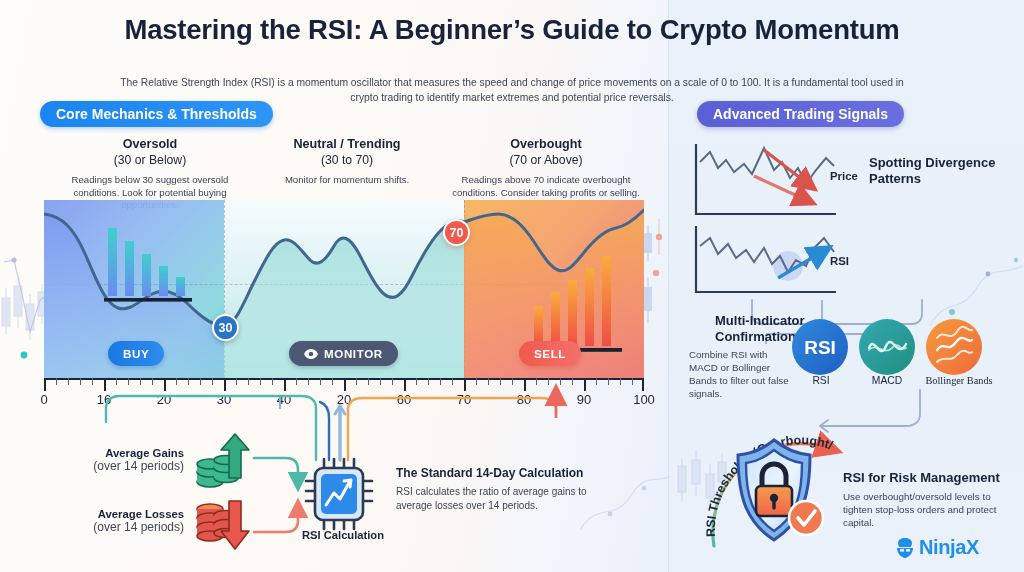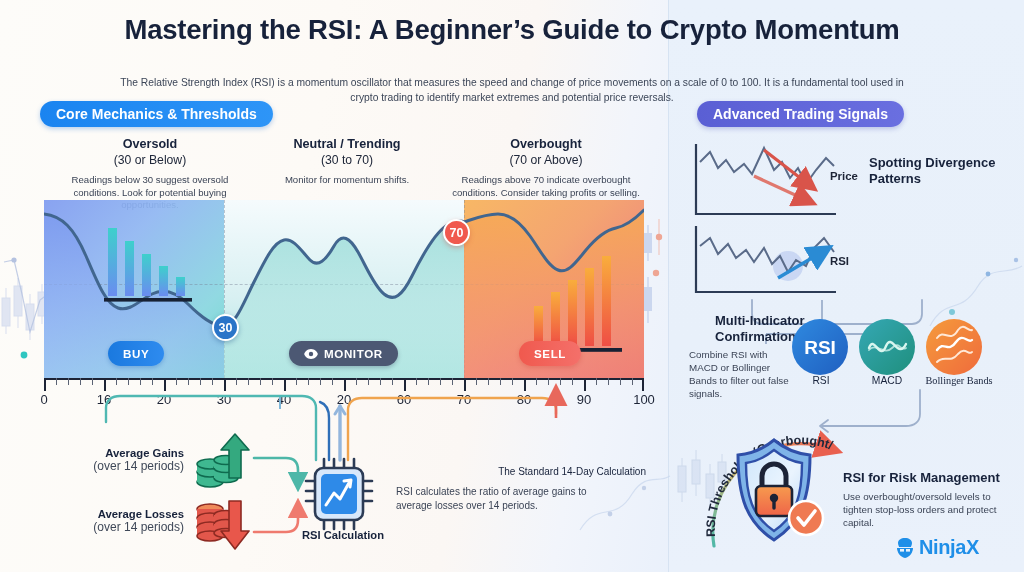--- a/index.html
+++ b/index.html
@@ -105,21 +105,21 @@
 
   
   .calc-label { position: absolute; text-align: right; }
   .calc-label .main { font-size: 11.3px; font-weight: 700; color: #17223b; }
   .calc-label .sub  { font-size: 12px; color: #3f4858; }
   #lbl-gains  { left: 62px; top: 447px; width: 122px; }
   #lbl-losses { left: 62px; top: 508px; width: 122px; }
 
   #calc-title {
     position: absolute; left: 396px; top: 466px; width: 250px;
-    font-size: 10px; font-weight: 400; color: #17223b; text-align: right;
+    font-size: 12px; font-weight: 700; color: #17223b;
   }
   #calc-desc {
     position: absolute; left: 396px; top: 485px; width: 228px;
     font-size: 10px; line-height: 13.5px; color: #3b4456;
   }
   #calc-chip-label {
     position: absolute; left: 283px; top: 529px; width: 120px;
     text-align: center; font-size: 11.2px; font-weight: 700; color: #17223b;
   }
 

